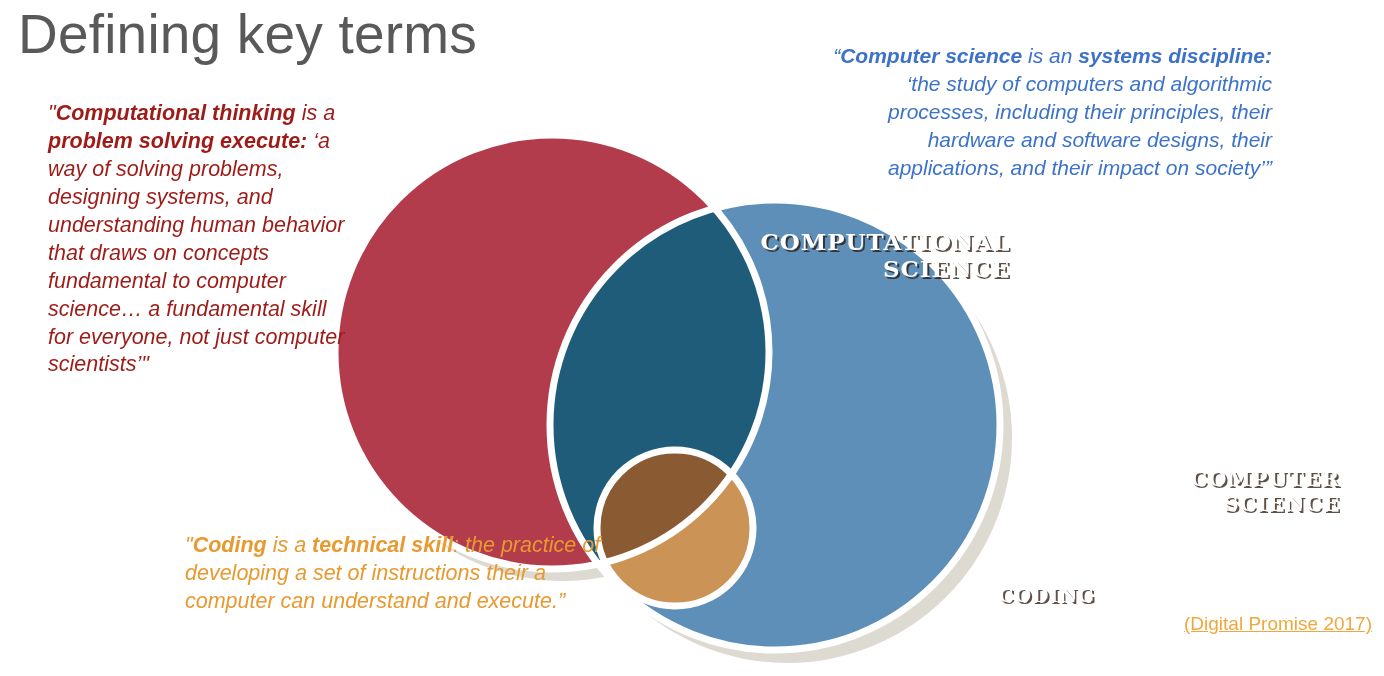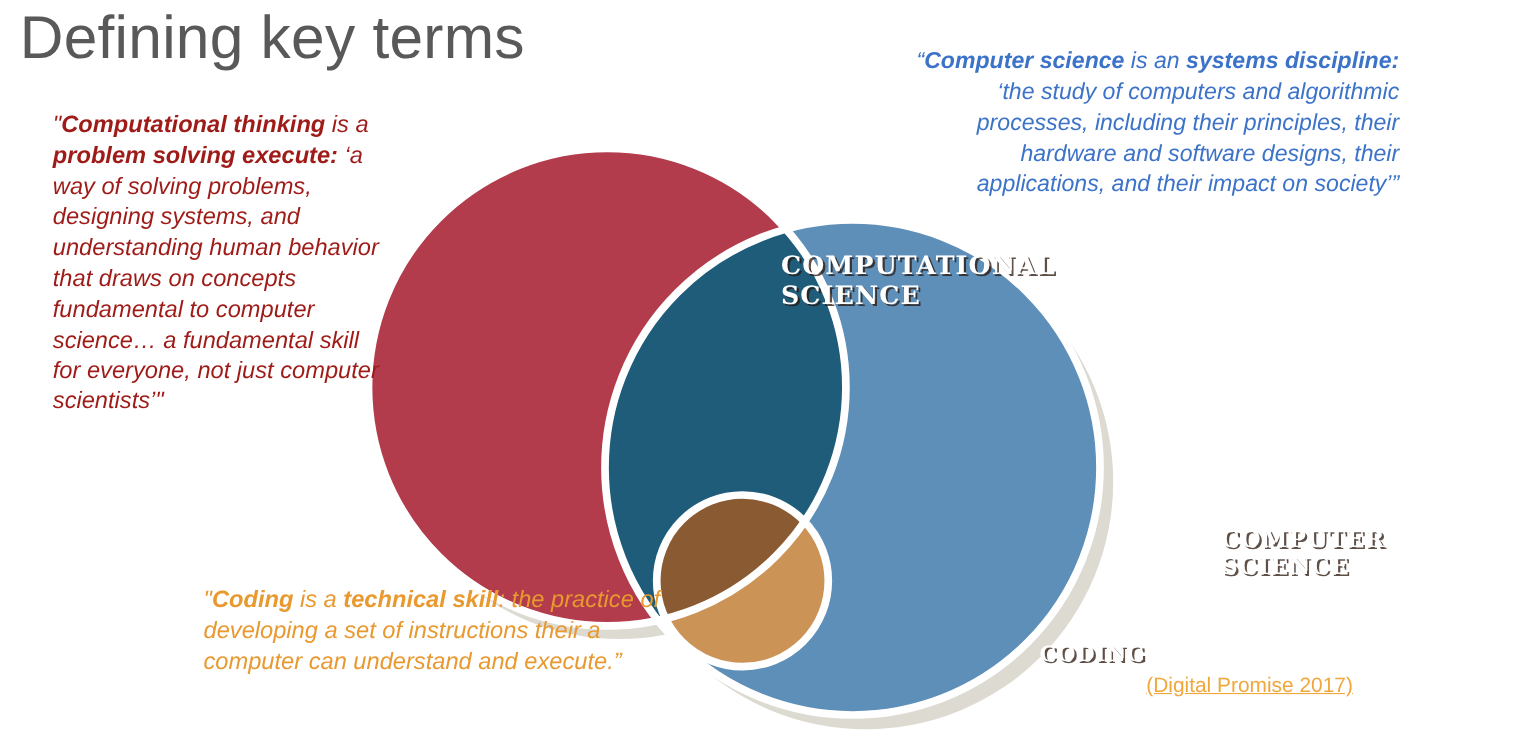--- a/index.html
+++ b/index.html
@@ -32,41 +32,40 @@
     position: absolute;
     left: 320px;
     top: 55px;
     width: 740px;
     height: 610px;
   }
   #venn-svg { display: block; }
 
   .venn-label {
     position: absolute;
-    text-align: left;
+    text-align: right;
     font-family: "DejaVu Serif", "Liberation Serif", serif;
     font-weight: bold;
     color: #ffffff;
     text-shadow: 2px 2px 0 rgba(40,20,10,0.75);
     letter-spacing: 1px;
     line-height: 1.18;
     pointer-events: none;
   }
   #label-computational-thinking {
     left: 390px;
     top: 173px;
     width: 300px;
     font-size: 23px;
   }
   #label-computer-science {
     left: 790px;
     top: 412px;
     width: 230px;
     font-size: 21px;
-    margin-top: 11px;
   }
   #label-coding {
     left: 625px;
     top: 529px;
     width: 150px;
     font-size: 19px;
   }
 
   
   .quote {
@@ -101,21 +100,21 @@
     color: #E8992F;
     text-align: left;
   }
 
   
   #citations {
     position: absolute;
     right: 12px;
     top: 612px;
     width: 330px;
-    text-align: left;
+    text-align: right;
     line-height: 1.30;
   }
   .citation-link {
     display: block;
     color: #F0A83C;
     font-size: 19px;
     text-decoration: underline;
     cursor: pointer;
   }
 </style>

